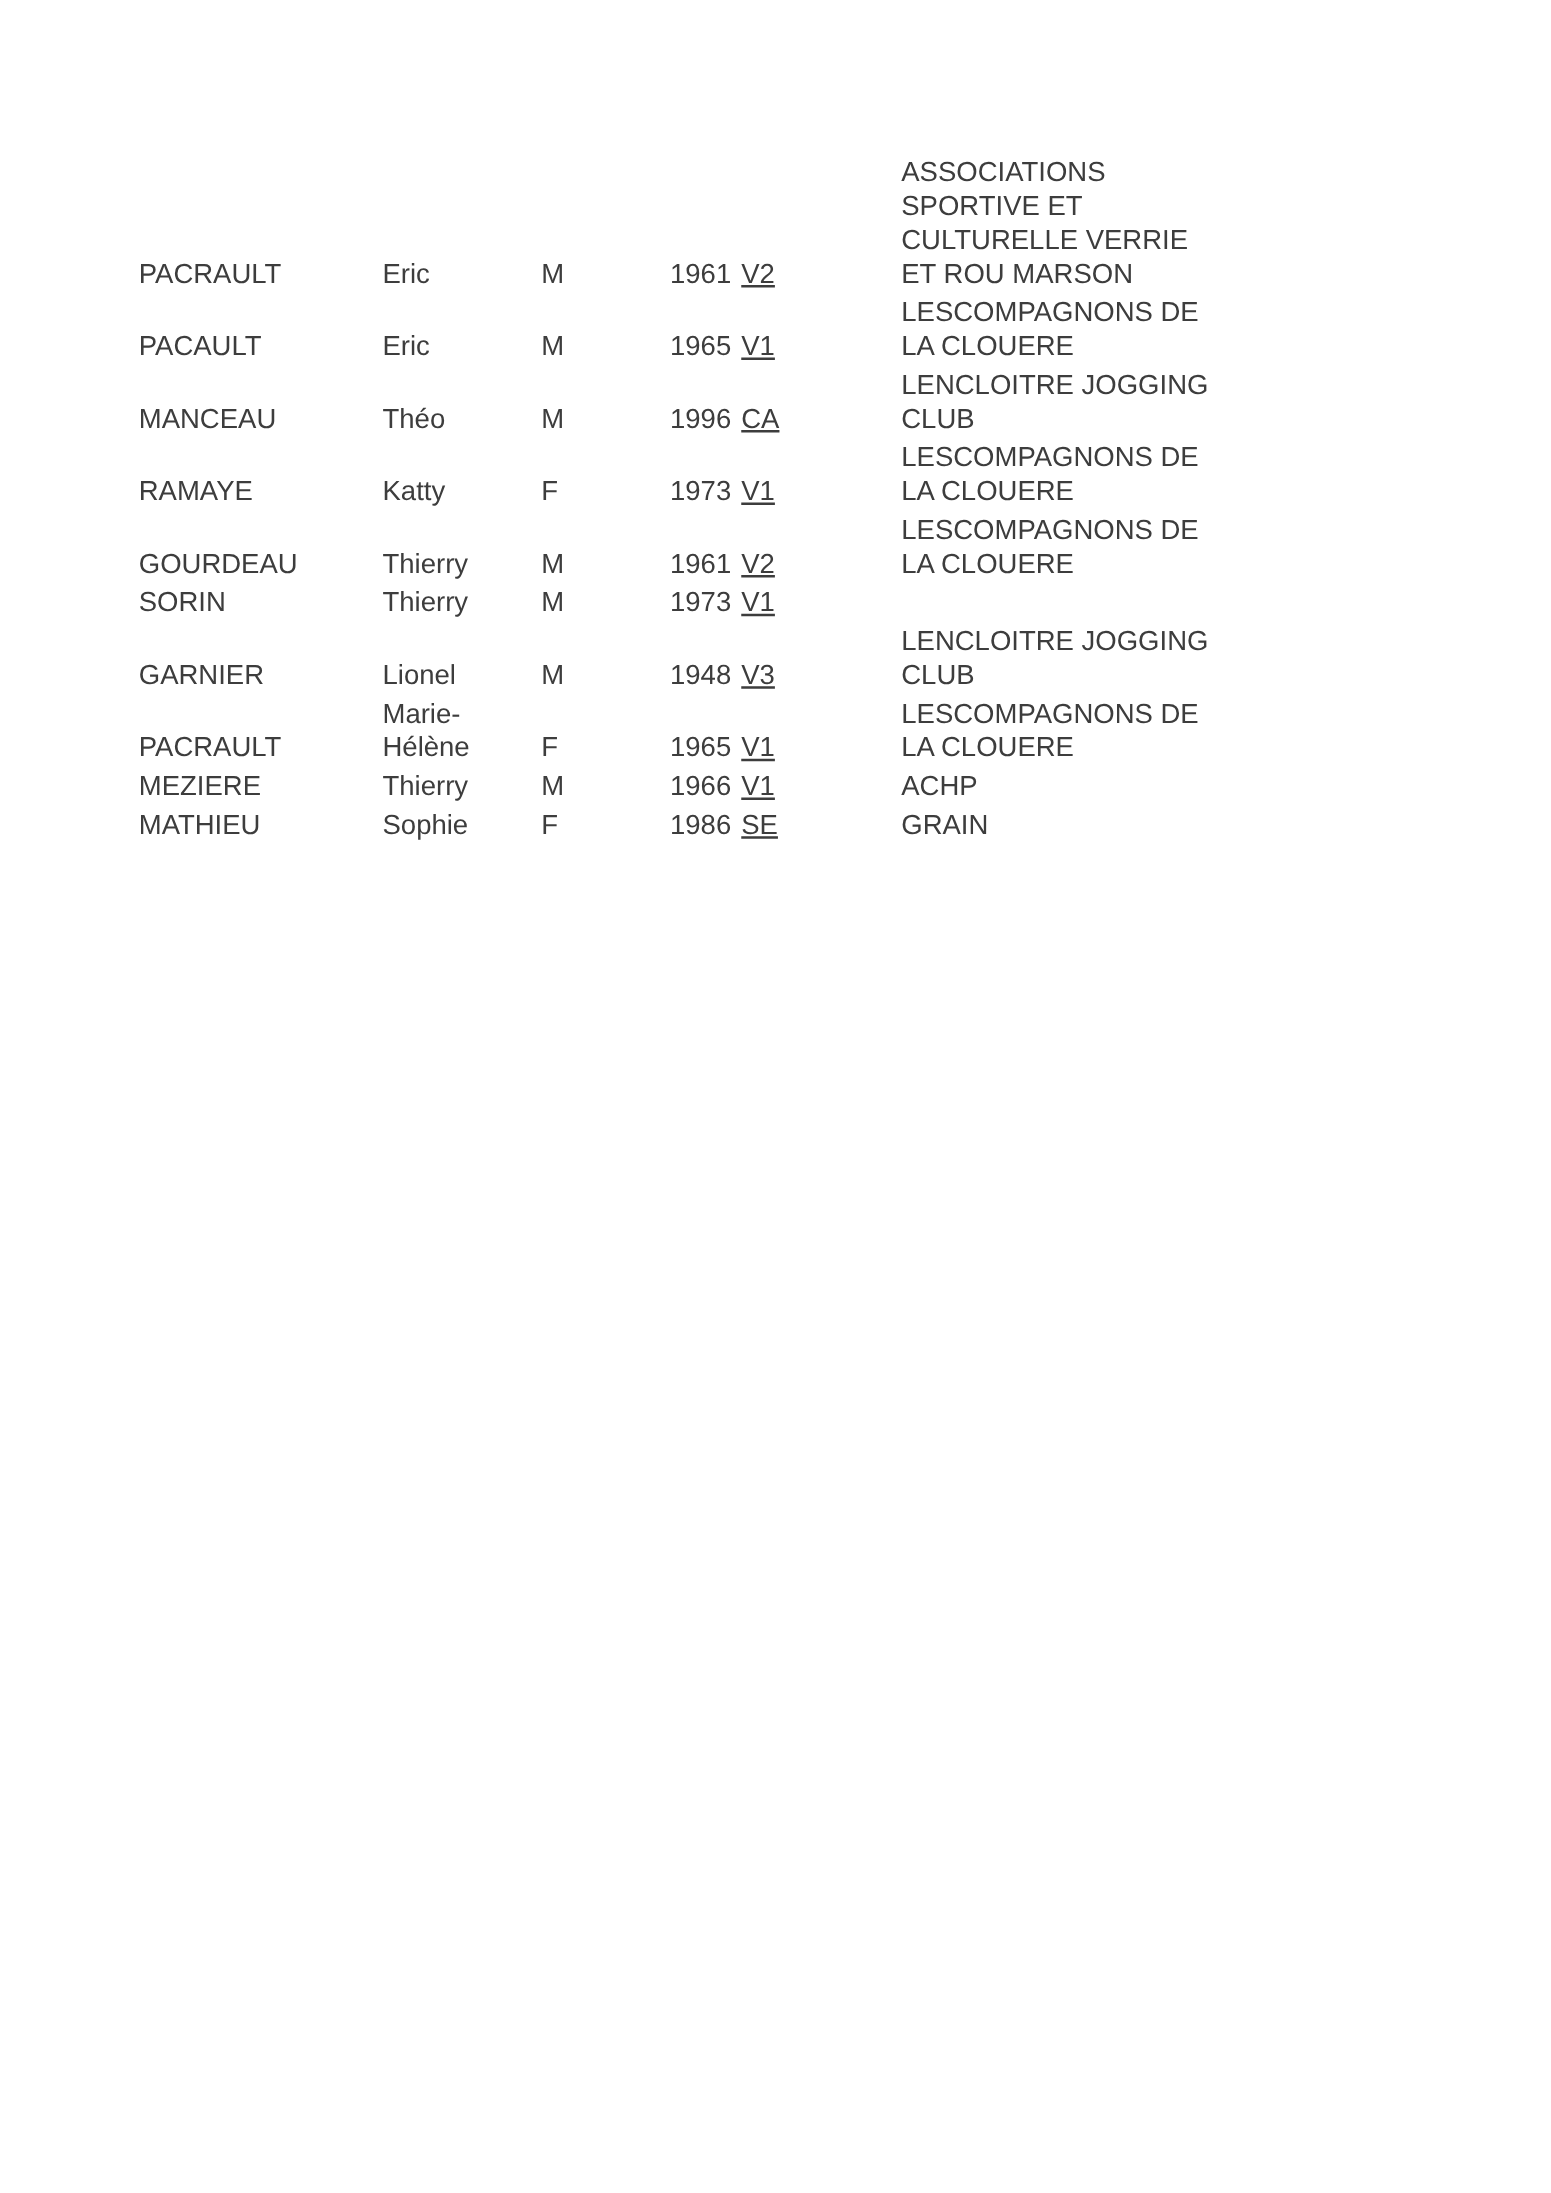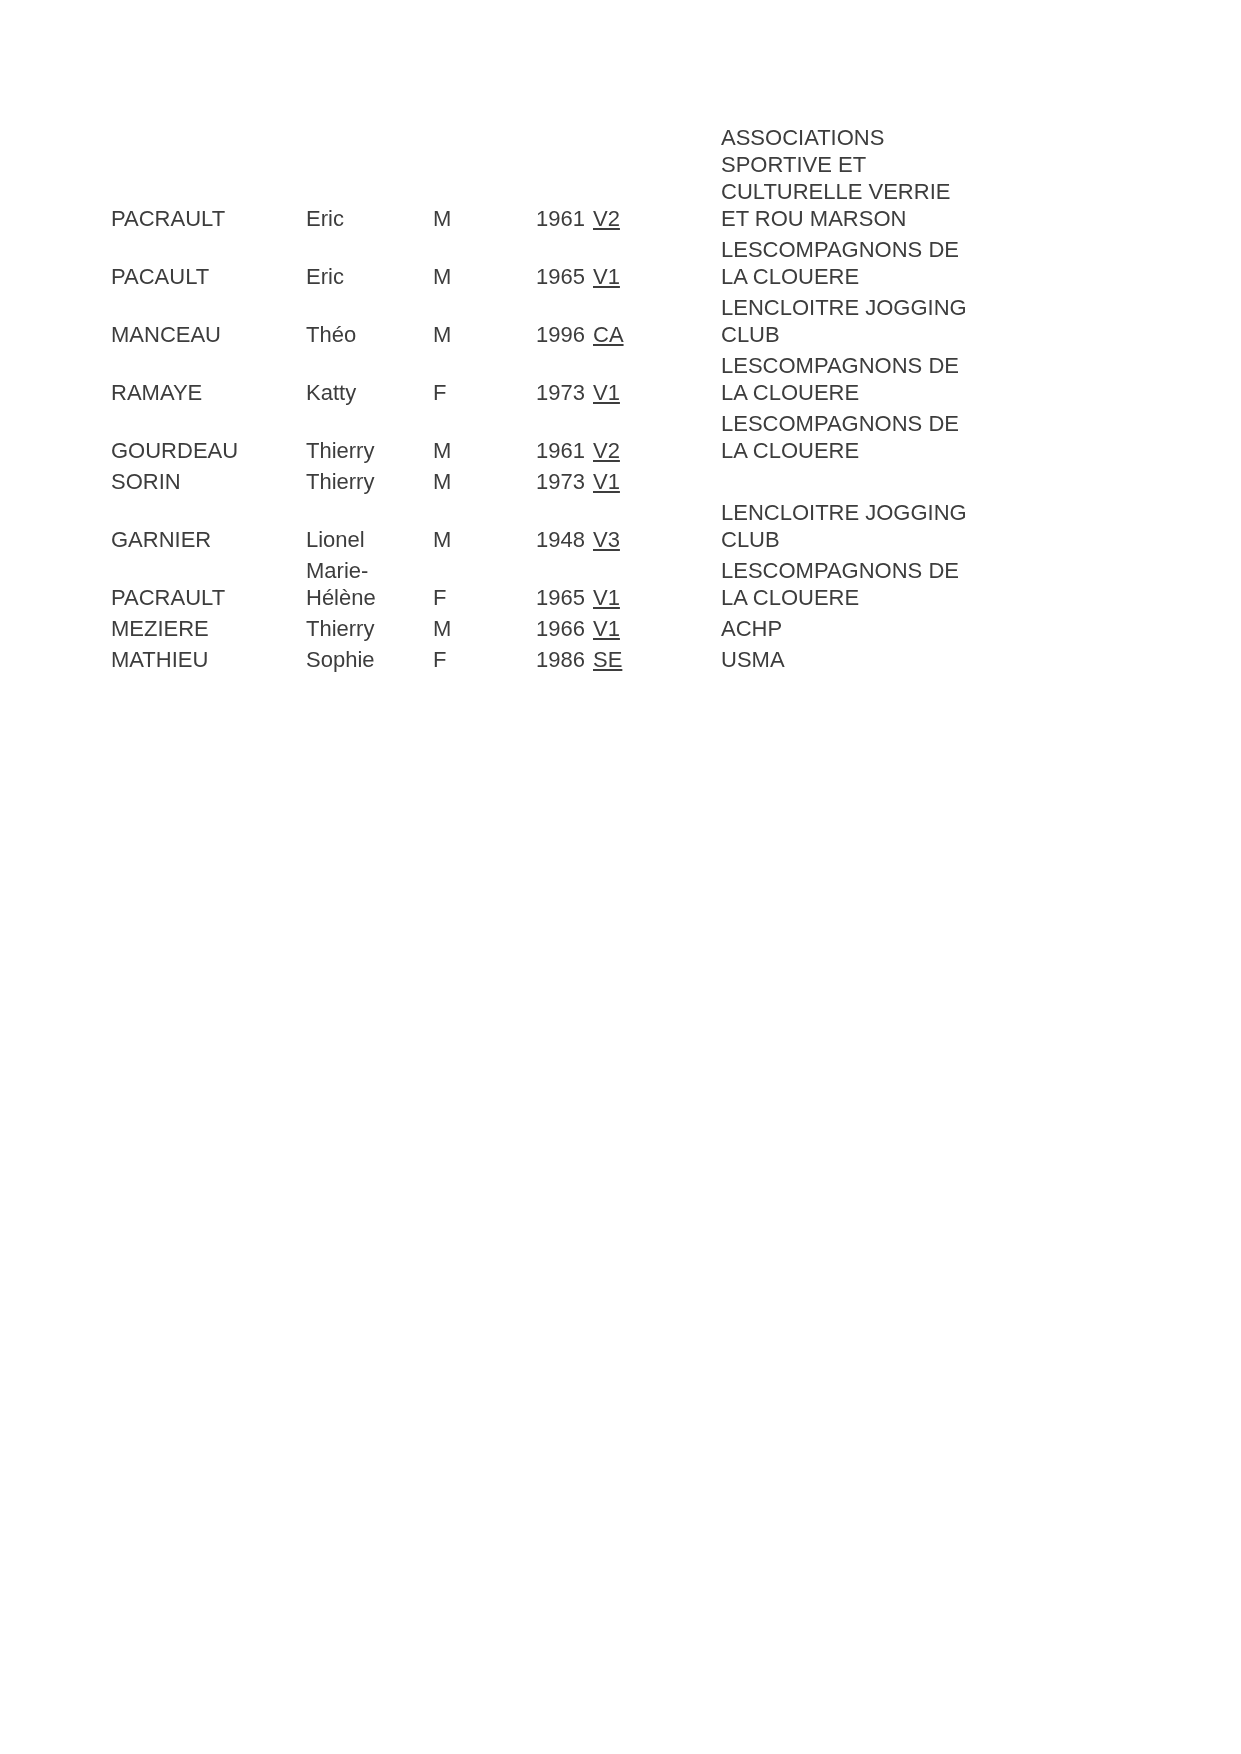--- a/index.html
+++ b/index.html
@@ -121,17 +121,17 @@
         <td class="col-year">1966</td>
         <td class="col-cat">V1</td>
         <td class="col-club">ACHP</td>
       </tr>
         <tr class="">
         <td class="col-last">MATHIEU</td>
         <td class="col-first">Sophie</td>
         <td class="col-sex">F</td>
         <td class="col-year">1986</td>
         <td class="col-cat">SE</td>
-        <td class="col-club">USMA</td>
+        <td class="col-club">GRAIN</td>
       </tr>
       </tbody>
   </table>
 </div>
 
 </body></html>

